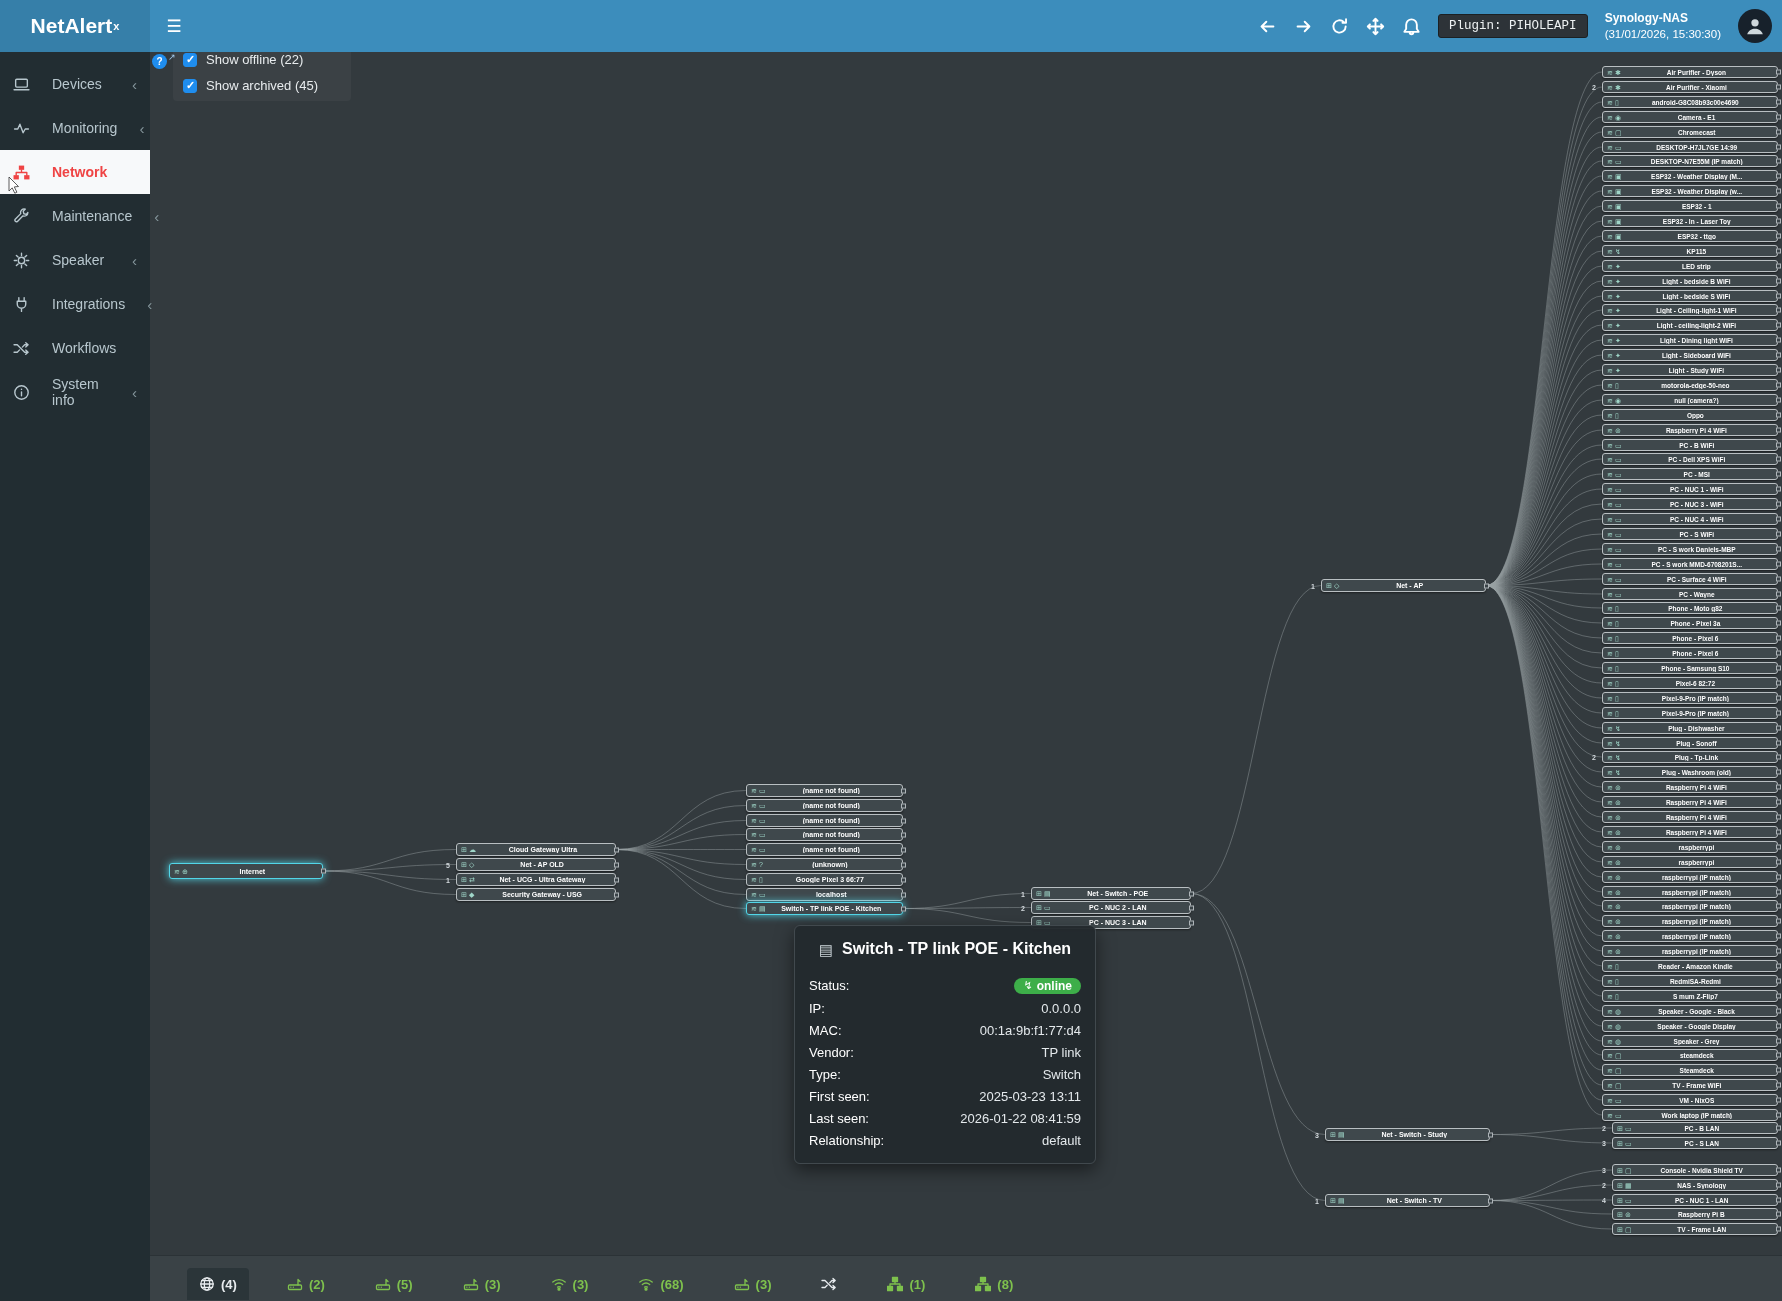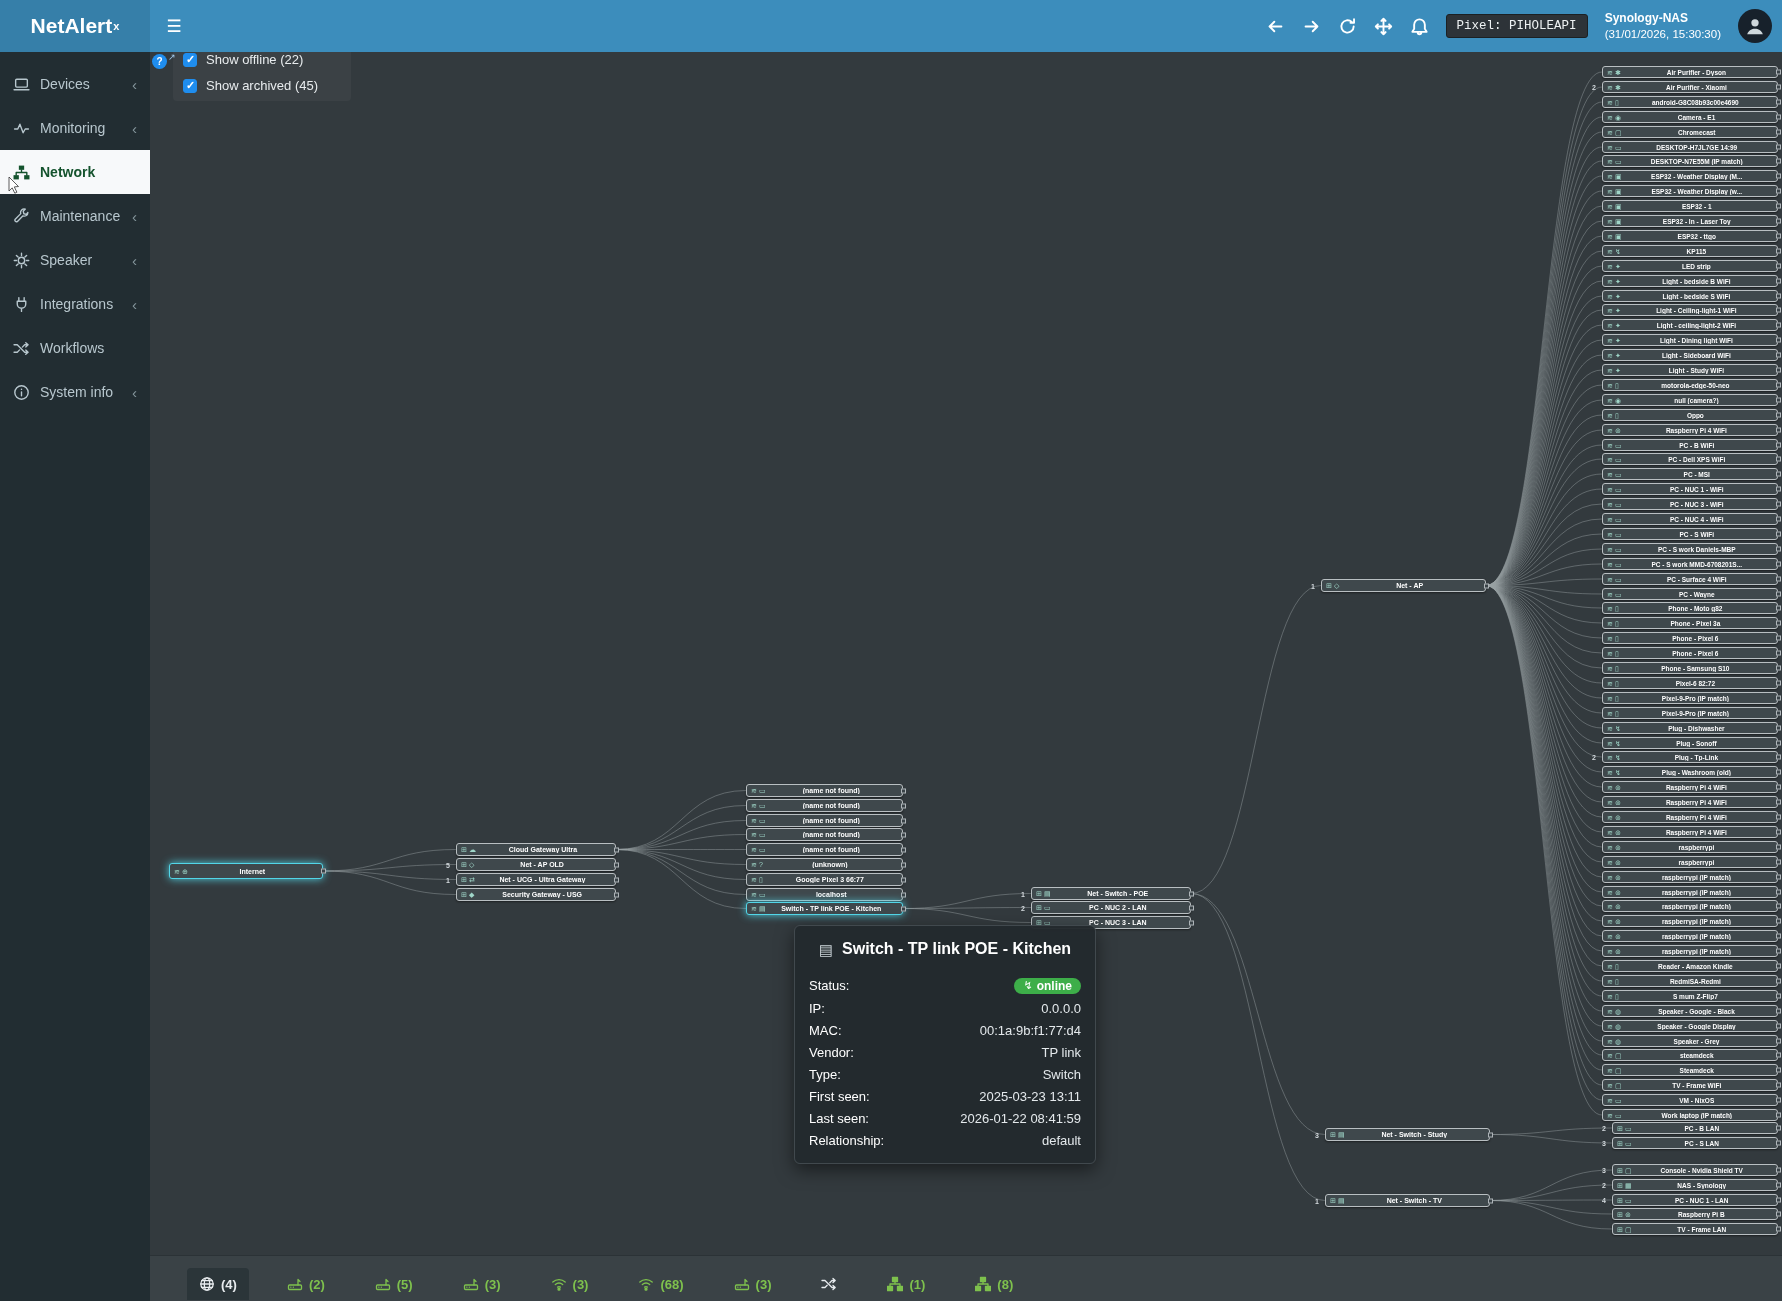--- a/index.html
+++ b/index.html
@@ -15,26 +15,26 @@
   .hicon{width:19px;height:19px;color:#fff;display:inline-flex;cursor:pointer}
   .hicon svg{width:100%;height:100%;stroke:currentColor;fill:none;stroke-width:1.6;stroke-linecap:round;stroke-linejoin:round}
   .plugin-badge{background:#2d3338;border:1px solid #1b2023;color:#eef2f3;font-family:"Liberation Mono",monospace;font-size:12.5px;padding:4px 10px;border-radius:3px;white-space:nowrap}
   .server{color:#fff;text-align:left;font-size:11.5px;line-height:1.4}
   .server .sname{font-weight:bold;font-size:12px}
   .avatar{width:34px;height:34px;border-radius:50%;background:#17212b;display:flex;align-items:center;justify-content:center;overflow:hidden;cursor:pointer}
   .avatar svg{width:22px;height:22px;fill:#cfd8dc}
 
   
   .sidebar{position:absolute;top:52px;left:0;bottom:0;width:150px;background:#222d32;z-index:40;padding-top:10px}
-  .side-item{display:flex;align-items:center;gap:10px;height:44px;padding:0 13px;color:#b8c7ce;font-size:14px;cursor:pointer}
+  .side-item{display:flex;align-items:center;gap:22px;height:44px;padding:0 13px;color:#b8c7ce;font-size:14px;cursor:pointer}
   .side-item .side-icon{width:17px;height:17px;flex:0 0 17px}
   .side-item .side-icon svg{width:100%;height:100%;stroke:currentColor;fill:none;stroke-width:1.3;stroke-linecap:round;stroke-linejoin:round}
   .side-item .side-icon svg .fl{fill:currentColor;stroke:none}
   .side-item .chev{margin-left:auto;color:#85969c;font-size:15px;line-height:1}
-  .side-item.active{background:#f7f9fa;color:#14532d;font-weight:bold}
+  .side-item.active{background:#f7f9fa;color:#ef4444;font-weight:bold}
 
   
   .help-icon{position:absolute;left:152px;top:54px;width:15px;height:15px;border-radius:50%;background:#1f8dee;color:#fff;font-size:10px;font-weight:bold;display:flex;align-items:center;justify-content:center;z-index:35;cursor:pointer}
   .help-ext{position:absolute;left:168px;top:52px;color:#9fc6e8;font-size:9px;z-index:35}
   .filters{position:absolute;left:173px;top:44px;width:178px;background:rgba(255,255,255,0.04);border-radius:4px;padding:8px 10px;z-index:35;display:flex;flex-direction:column;gap:11px}
   .frow{display:flex;align-items:center;gap:9px;cursor:pointer}
   .cbx{width:14px;height:14px;border-radius:3px;background:#5a6periodic468;border:1px solid #7d8a92;flex:0 0 14px;position:relative}
   .cbx.on{background:#1f8dee;border-color:#1f8dee}
   .cbx.on::after{content:"✓";position:absolute;left:2px;top:-1px;color:#fff;font-size:11px;font-weight:bold}
   .flabel{color:#e8ecee;font-size:13px}
@@ -808,21 +808,21 @@
     <span class="hicon">
         <svg viewBox="0 0 16 16">
           <path d="M8 1.5v13M1.5 8h13M8 1.5L6.2 3.3M8 1.5l1.8 1.8M8 14.5l-1.8-1.8M8 14.5l1.8-1.8M1.5 8l1.8-1.8M1.5 8l1.8 1.8M14.5 8l-1.8-1.8M14.5 8l-1.8 1.8"></path>
         </svg>
       </span>
     <span class="hicon">
         <svg viewBox="0 0 16 16">
           <path d="M8 2a4.5 4.5 0 0 1 4.5 4.5V10l1.5 2.5H2L3.5 10V6.5A4.5 4.5 0 0 1 8 2zM6.5 13a1.5 1.5 0 0 0 3 0"></path>
         </svg>
       </span>
-    <span class="plugin-badge">Pixel: PIHOLEAPI</span>
+    <span class="plugin-badge">Plugin: PIHOLEAPI</span>
     <span class="server">
       <div class="sname">Synology-NAS</div>
       <div>(31/01/2026, 15:30:30)</div>
     </span>
     <span class="avatar">
         <svg viewBox="0 0 24 24">
           <circle cx="12" cy="8.5" r="4"></circle>
           <path d="M3.5 21c1.5-4.5 5-6 8.5-6s7 1.5 8.5 6z"></path>
         </svg>
       </span>

